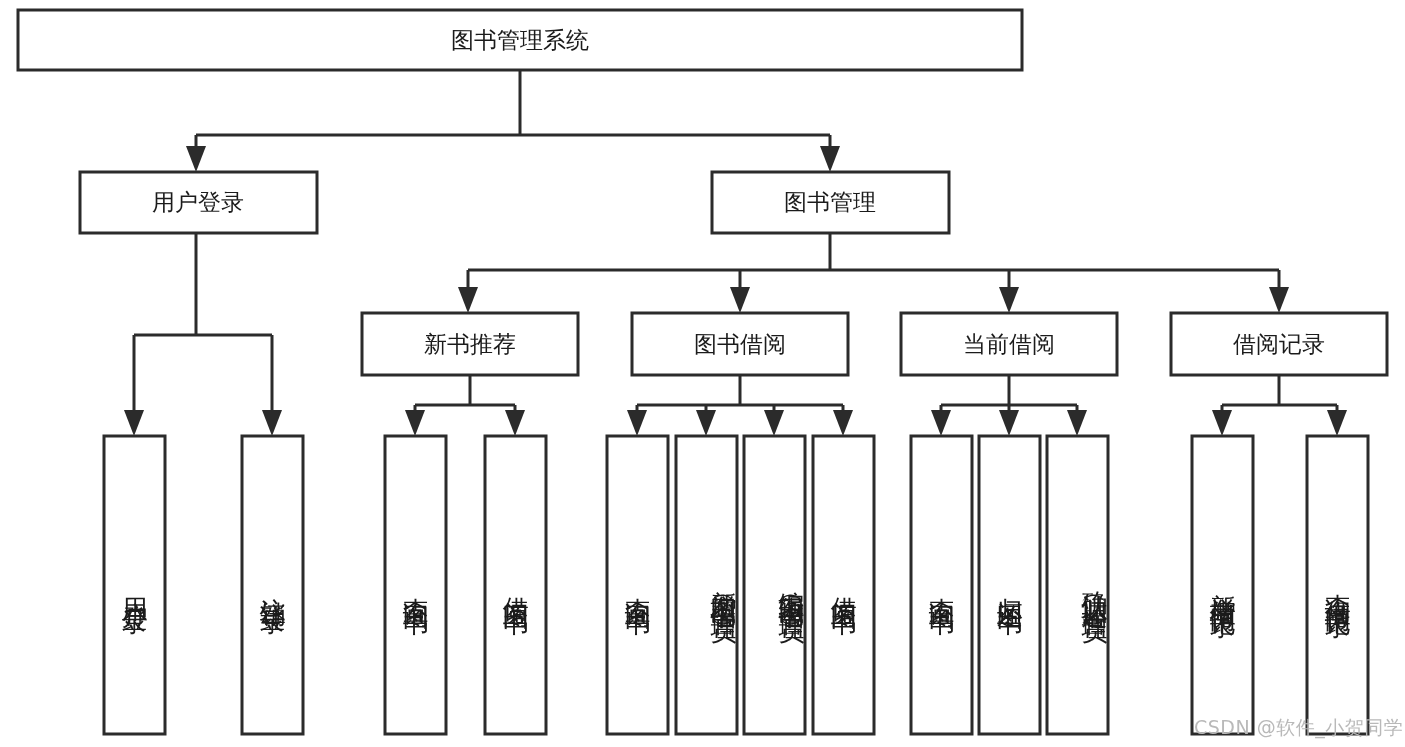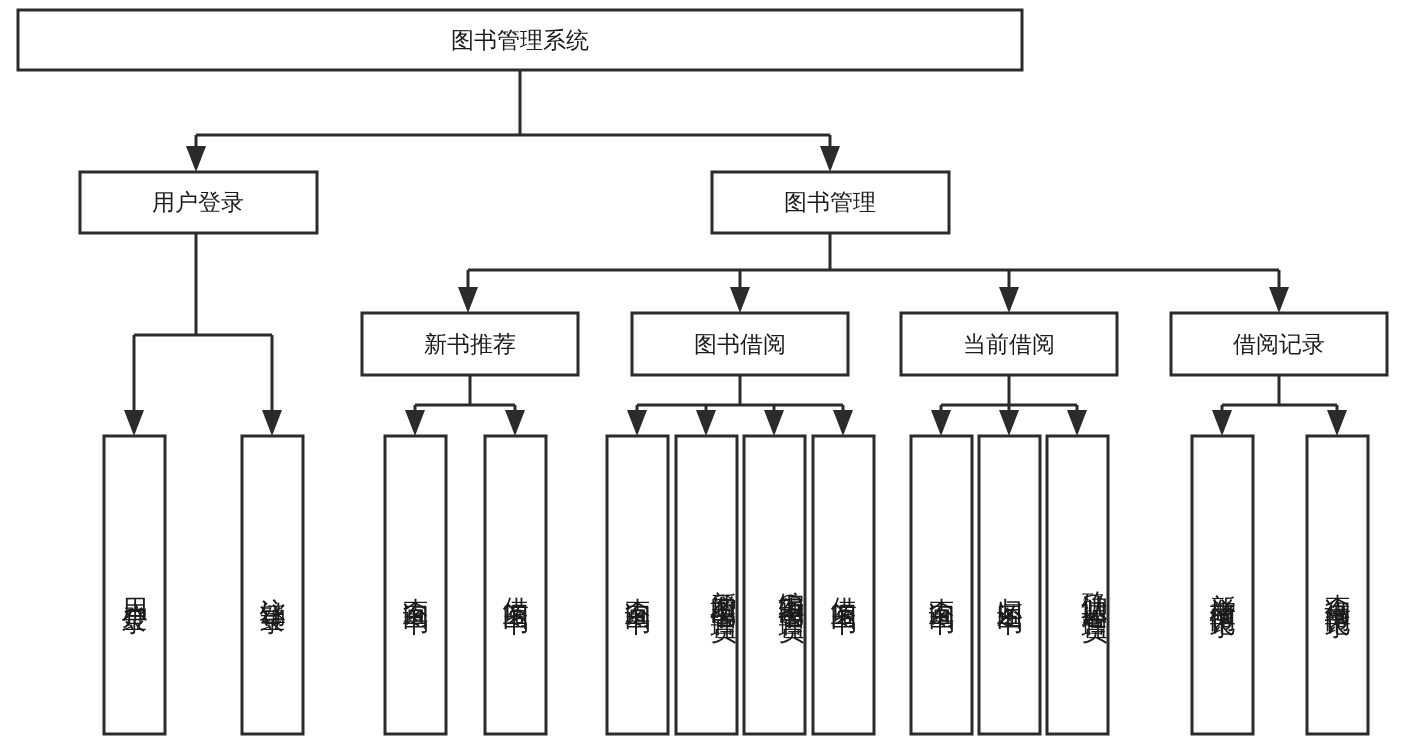--- a/index.html
+++ b/index.html
@@ -220,14 +220,15 @@
   <div class="label-vert" style="left:1047px; top:436px; width:61px; height:298px;
               display:flex; align-items:flex-start; justify-content:center;
               padding-top:6px; box-sizing:border-box;">确认归还（管理员）</div>
 
   <div class="label-vert" style="left:1192px; top:436px; width:61px; height:298px;
               display:flex; align-items:center; justify-content:center;">新增借阅记录</div>
 
   <div class="label-vert" style="left:1307px; top:436px; width:61px; height:298px;
               display:flex; align-items:center; justify-content:center;">查询借阅记录</div>
 
+  <div class="watermark" style="left:1194px; top:715px;">CSDN @软件_小贺同学</div>
 
 </div>
 
 </body></html>

